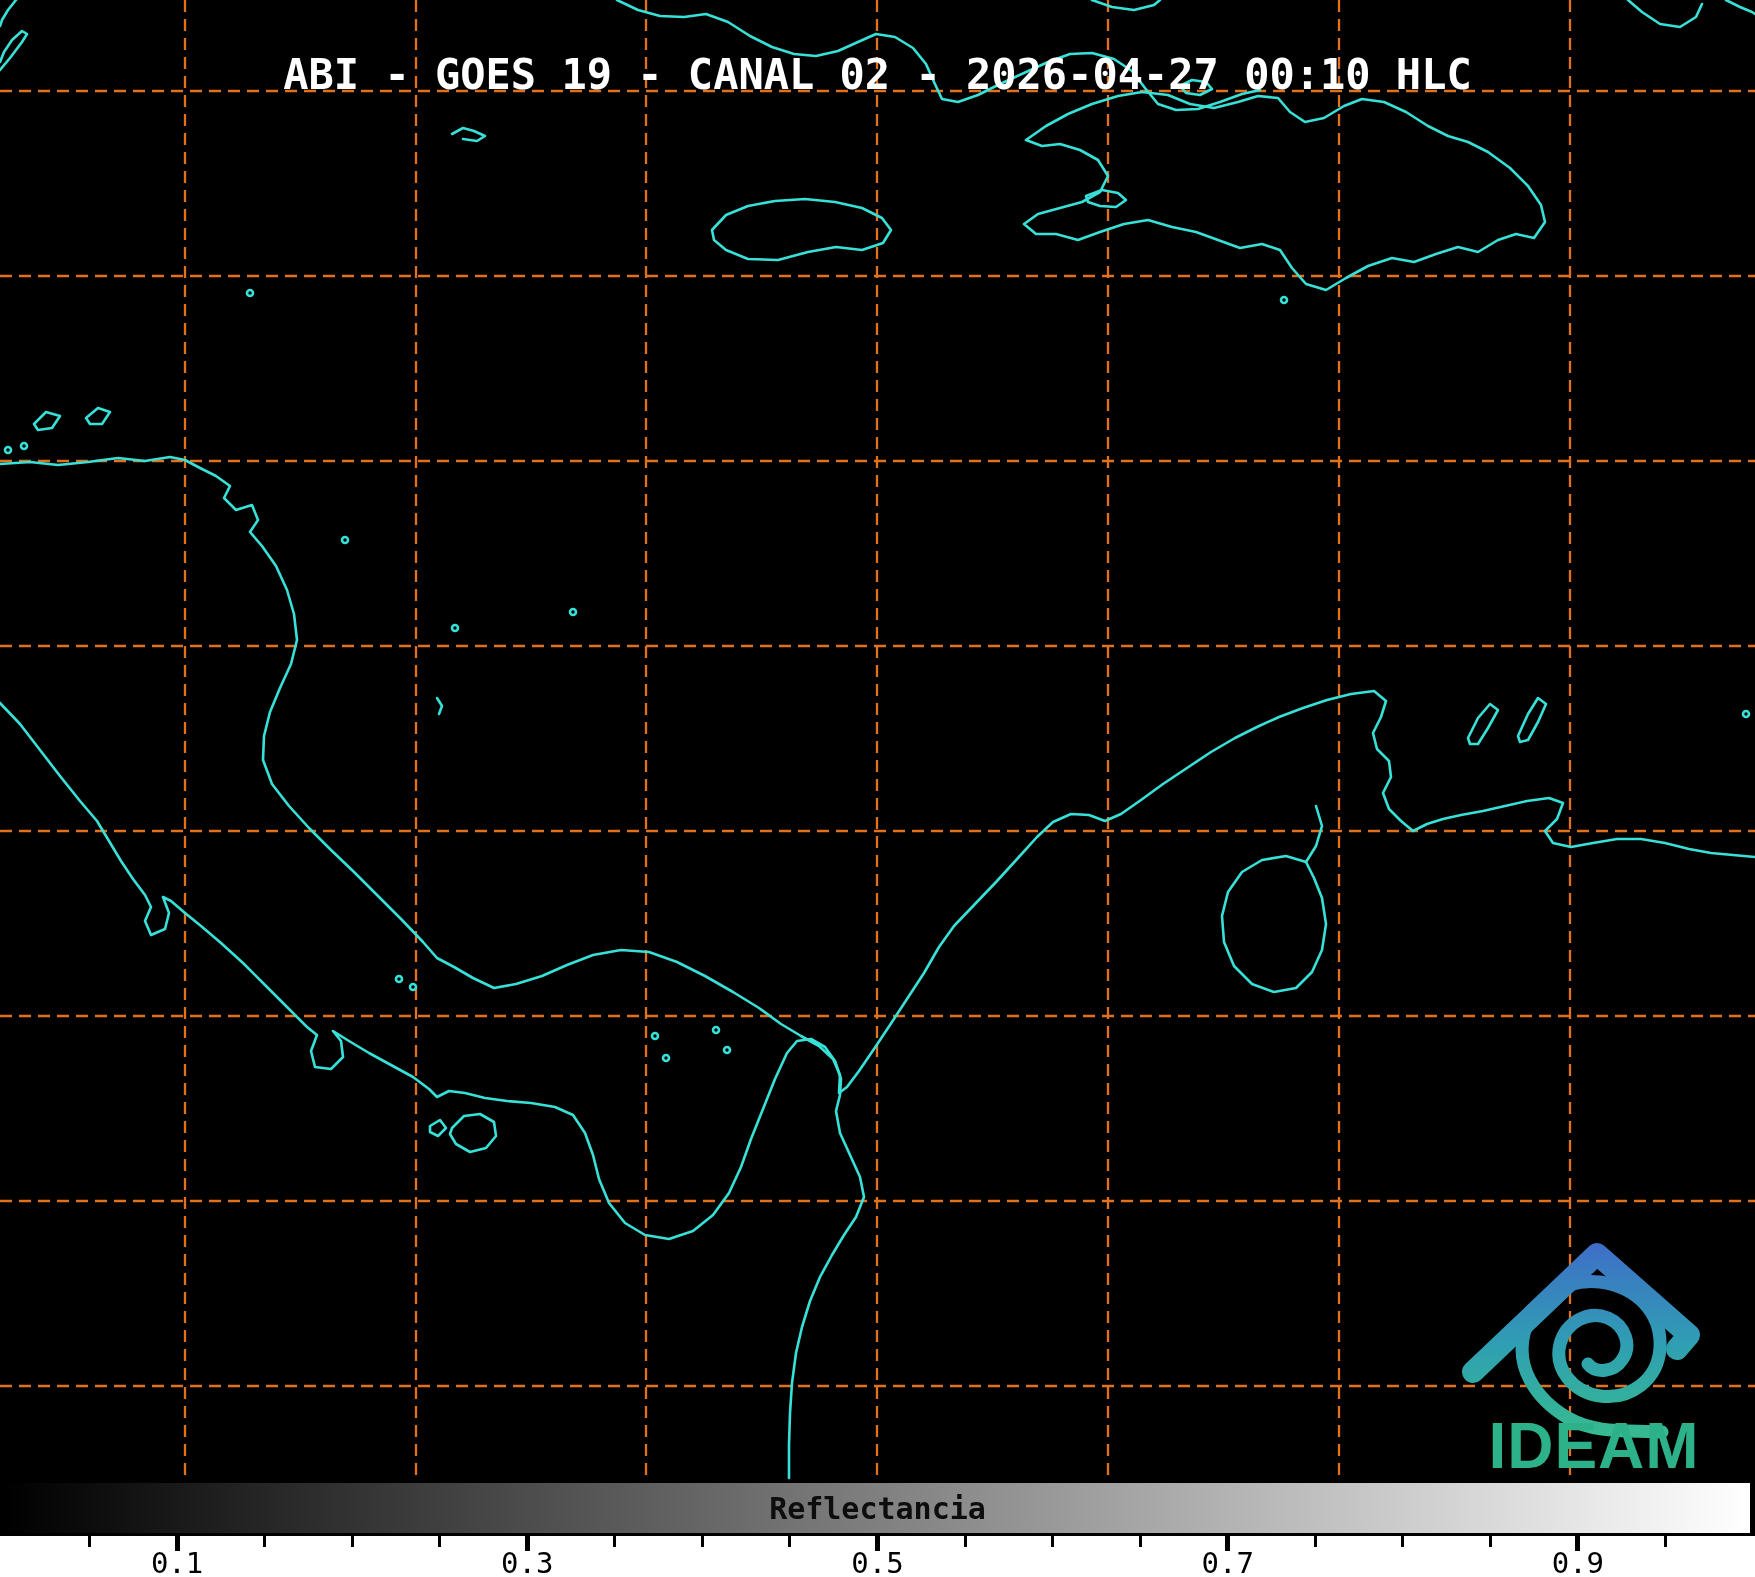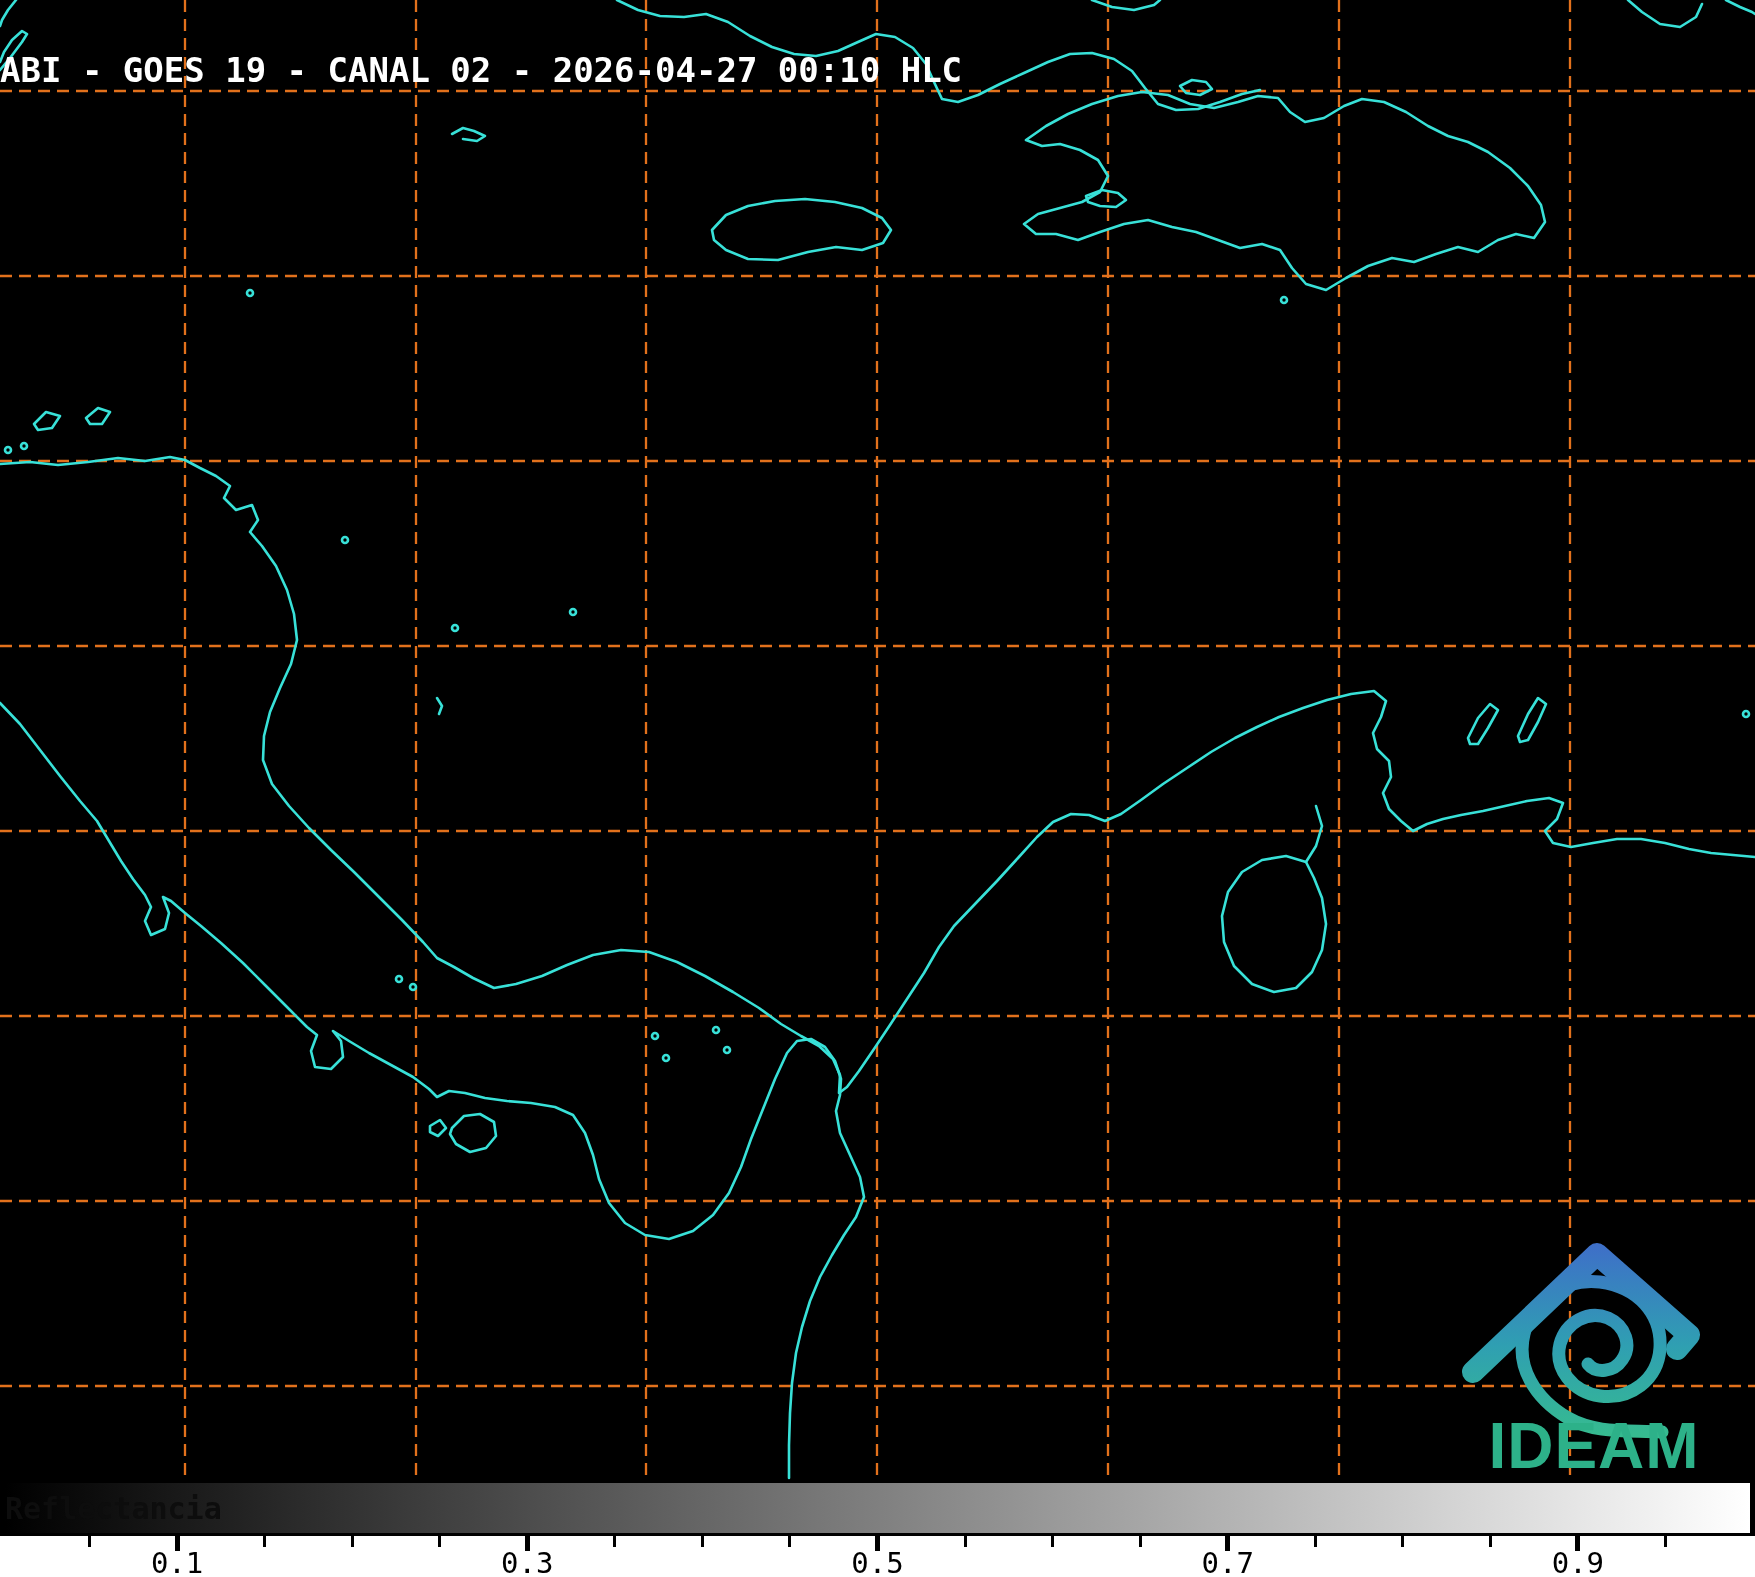--- a/index.html
+++ b/index.html
@@ -1,26 +1,26 @@
 <!DOCTYPE html>
 <html><head>
 <meta charset="utf-8">
 <style>
   html,body{margin:0;padding:0;background:#222;}
   .stage{position:relative;width:1755px;height:1577px;background:#000;overflow:hidden;
          font-family:"DejaVu Sans Mono",monospace;}
   svg{position:absolute;left:0;top:0;}
   .grid{stroke:#E2711C;stroke-width:2.3;stroke-dasharray:12 7;fill:none;}
   .coast{stroke:#38E1D8;stroke-width:2.6;fill:none;stroke-linejoin:round;stroke-linecap:round;}
-  #title{position:absolute;top:50px;left:0;width:1755px;text-align:left;color:#ffffff;
-         font-weight:bold;font-size:34px;white-space:pre;}
+  #title{position:absolute;top:50px;left:0;width:1755px;text-align:center;color:#ffffff;
+         font-weight:bold;font-size:42px;white-space:pre;}
   .white-strip{position:absolute;left:0;top:1536px;width:1755px;height:41px;background:#ffffff;}
   #cbar{position:absolute;left:2px;top:1480px;width:1745px;height:50px;border:3px solid #000;
         background:linear-gradient(to right,#000000,#ffffff);
-        display:flex;align-items:center;}
+        display:flex;align-items:center;justify-content:center;}
   #cbar .cb-label{color:#0d0d0d;font-weight:bold;font-size:30px;}
   .tick{position:absolute;background:#000;}
   .tick.minor{width:3px;height:11px;top:1536px;}
   .tick.major{width:5px;height:15px;top:1536px;}
   .tick-label{position:absolute;top:1546px;width:84px;text-align:center;color:#000;
               font-size:29px;}
 </style>
 </head>
 <body>
 

